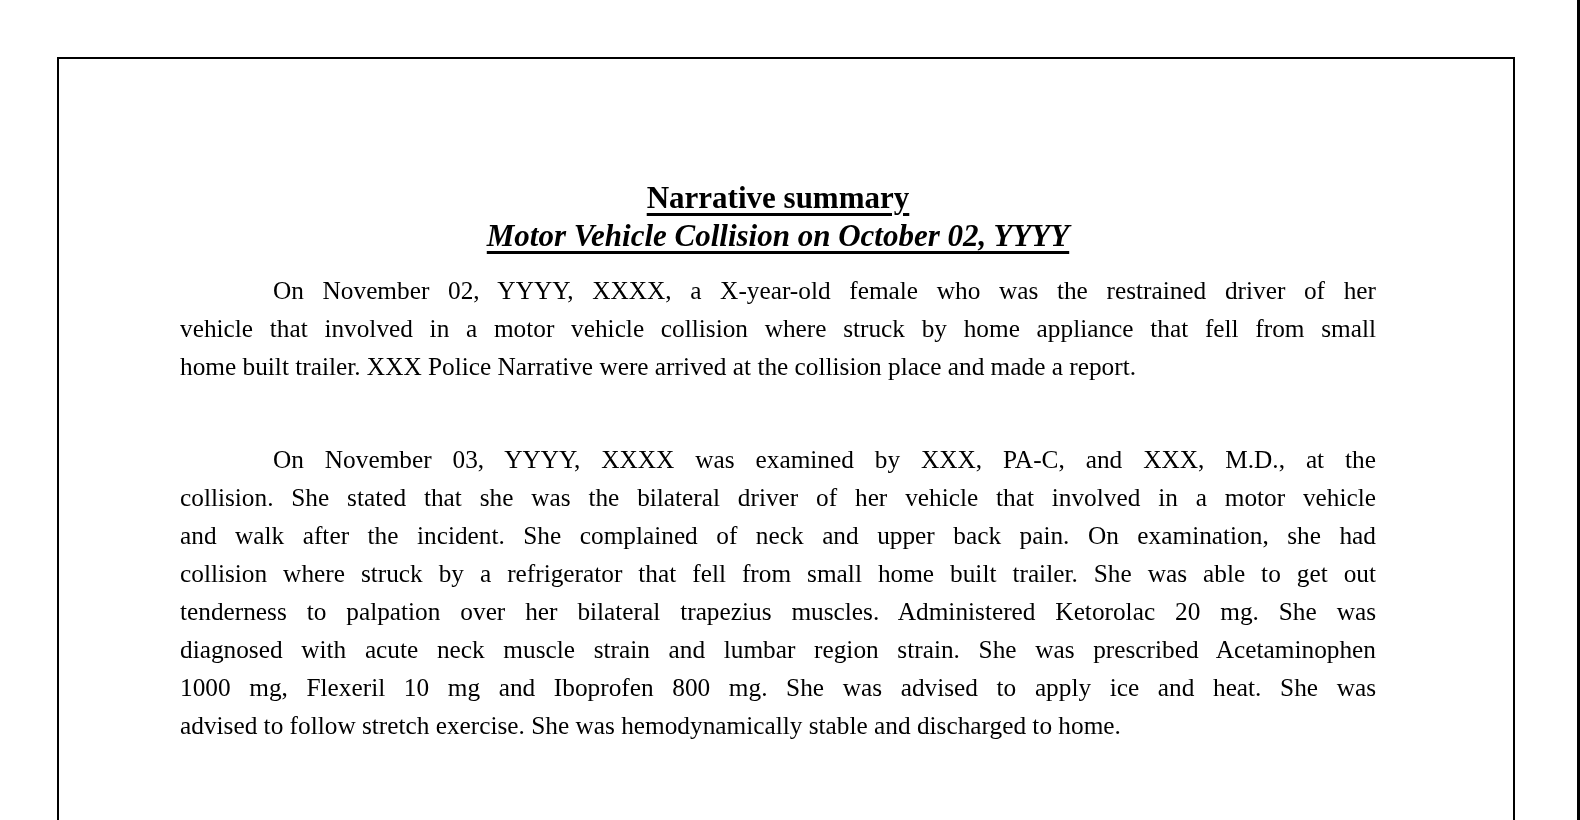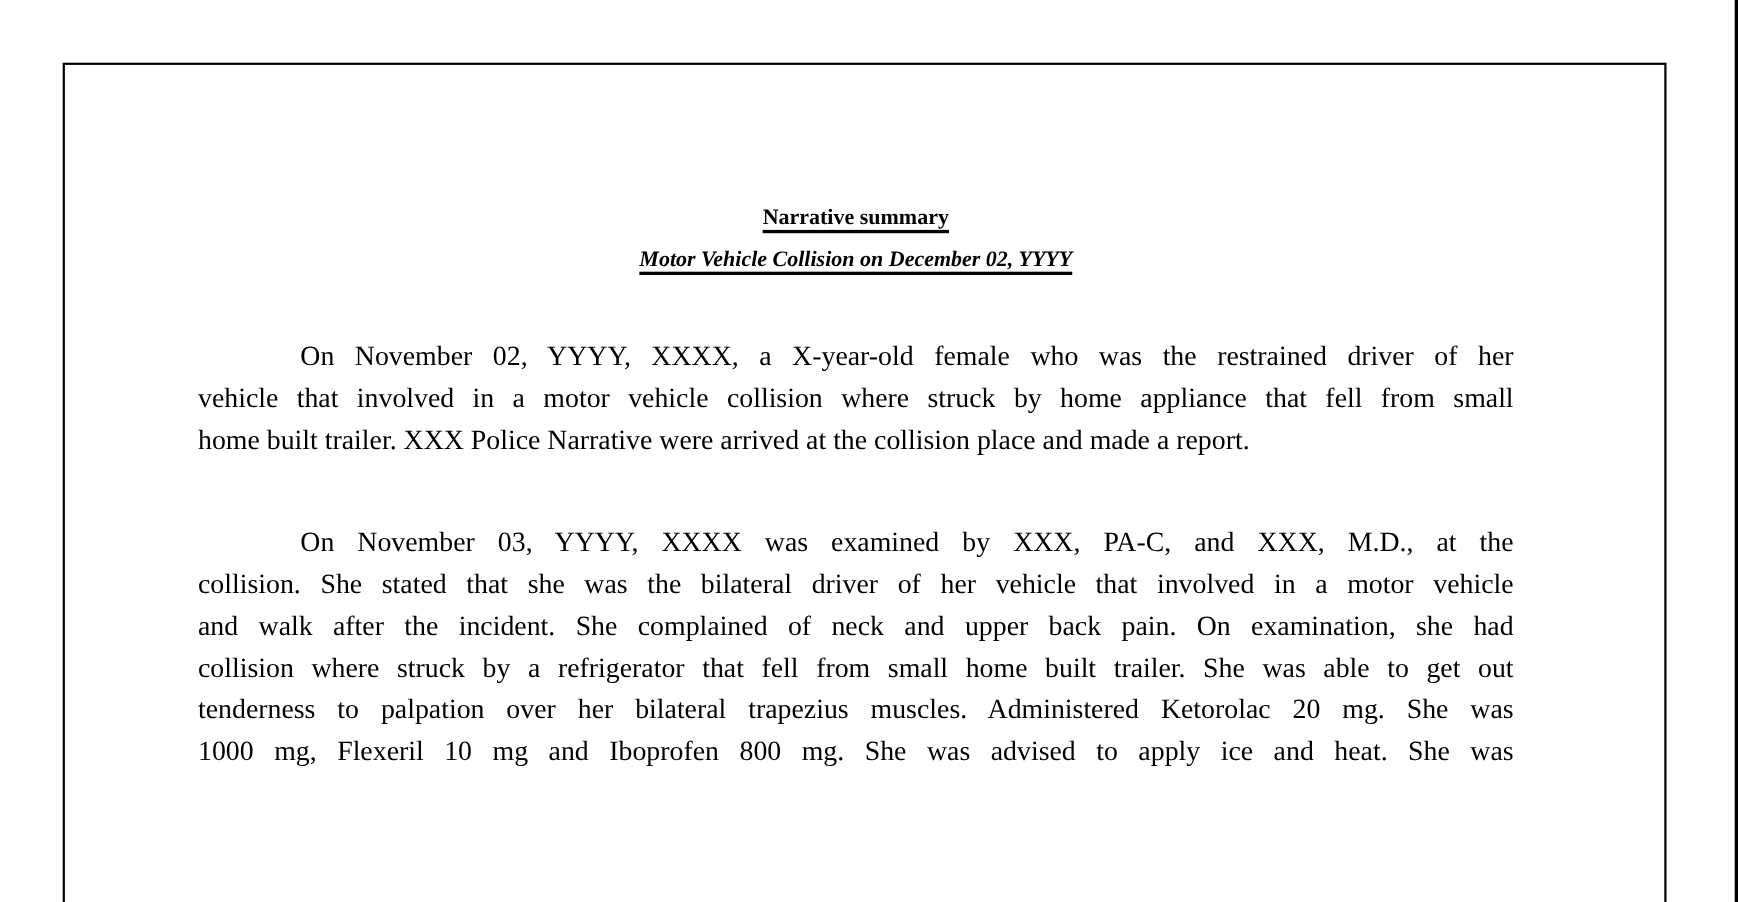--- a/index.html
+++ b/index.html
@@ -39,70 +39,72 @@
     background: transparent;
   }
   .doc-content {
     position: absolute;
     left: 180px;
     top: 179px;
     width: 1196px;
   }
   .doc-title,
   .doc-subtitle {
-    font-size: 20px;
+    font-size: 31px;
     line-height: 38px;
     font-weight: bold;
     text-align: center;
     text-decoration-line: underline;
     text-decoration-thickness: 2.8px;
     text-underline-offset: 5px;
   }
   .doc-subtitle {
     font-style: italic;
   }
   .para {
     font-size: 25.3px;
     line-height: 38px;
   }
-  .para-0 { margin-top: 50px; }
+  .para-0 { margin-top: 16px; }
   .para-1 { margin-top: 55px; }
   .line {
     text-align: justify;
     text-align-last: justify;
     white-space: normal;
   }
   .line.first { text-indent: 93px; }
   .line.last  { text-align-last: left; }
 </style>
 </head>
 <body>
 
 <div class="viewport">
 
   <div class="page-frame"></div>
 
   <div class="doc-content">
 
     <div class="doc-title">Narrative summary</div>
 
-    <div class="doc-subtitle">Motor Vehicle Collision on December 02, YYYY</div>
+    <div class="doc-subtitle">Motor Vehicle Collision on October 02, YYYY</div>
 
     <div class="para para-0">
         <div class="line first">On November 02, YYYY, XXXX, a X-year-old female who was the restrained driver of her</div>
         <div class="line">vehicle that involved in a motor vehicle collision where struck by home appliance that fell from small</div>
         <div class="line last">home built trailer. XXX Police Narrative were arrived at the collision place and made a report.</div>
       </div>
 
     <div class="para para-1">
         <div class="line first">On November 03, YYYY, XXXX was examined by XXX, PA-C, and XXX, M.D., at the</div>
         <div class="line">collision. She stated that she was the bilateral driver of her vehicle that involved in a motor vehicle</div>
         <div class="line">and walk after the incident. She complained of neck and upper back pain. On examination, she had</div>
         <div class="line">collision where struck by a refrigerator that fell from small home built trailer. She was able to get out</div>
         <div class="line">tenderness to palpation over her bilateral trapezius muscles. Administered Ketorolac 20 mg. She was</div>
+        <div class="line">diagnosed with acute neck muscle strain and lumbar region strain. She was prescribed Acetaminophen</div>
         <div class="line">1000 mg, Flexeril 10 mg and Iboprofen 800 mg. She was advised to apply ice and heat. She was</div>
+        <div class="line last">advised to follow stretch exercise. She was hemodynamically stable and discharged to home.</div>
       </div>
 
   </div>
 
   <div class="screen-edge"></div>
 
 </div>
 
 </body></html>

